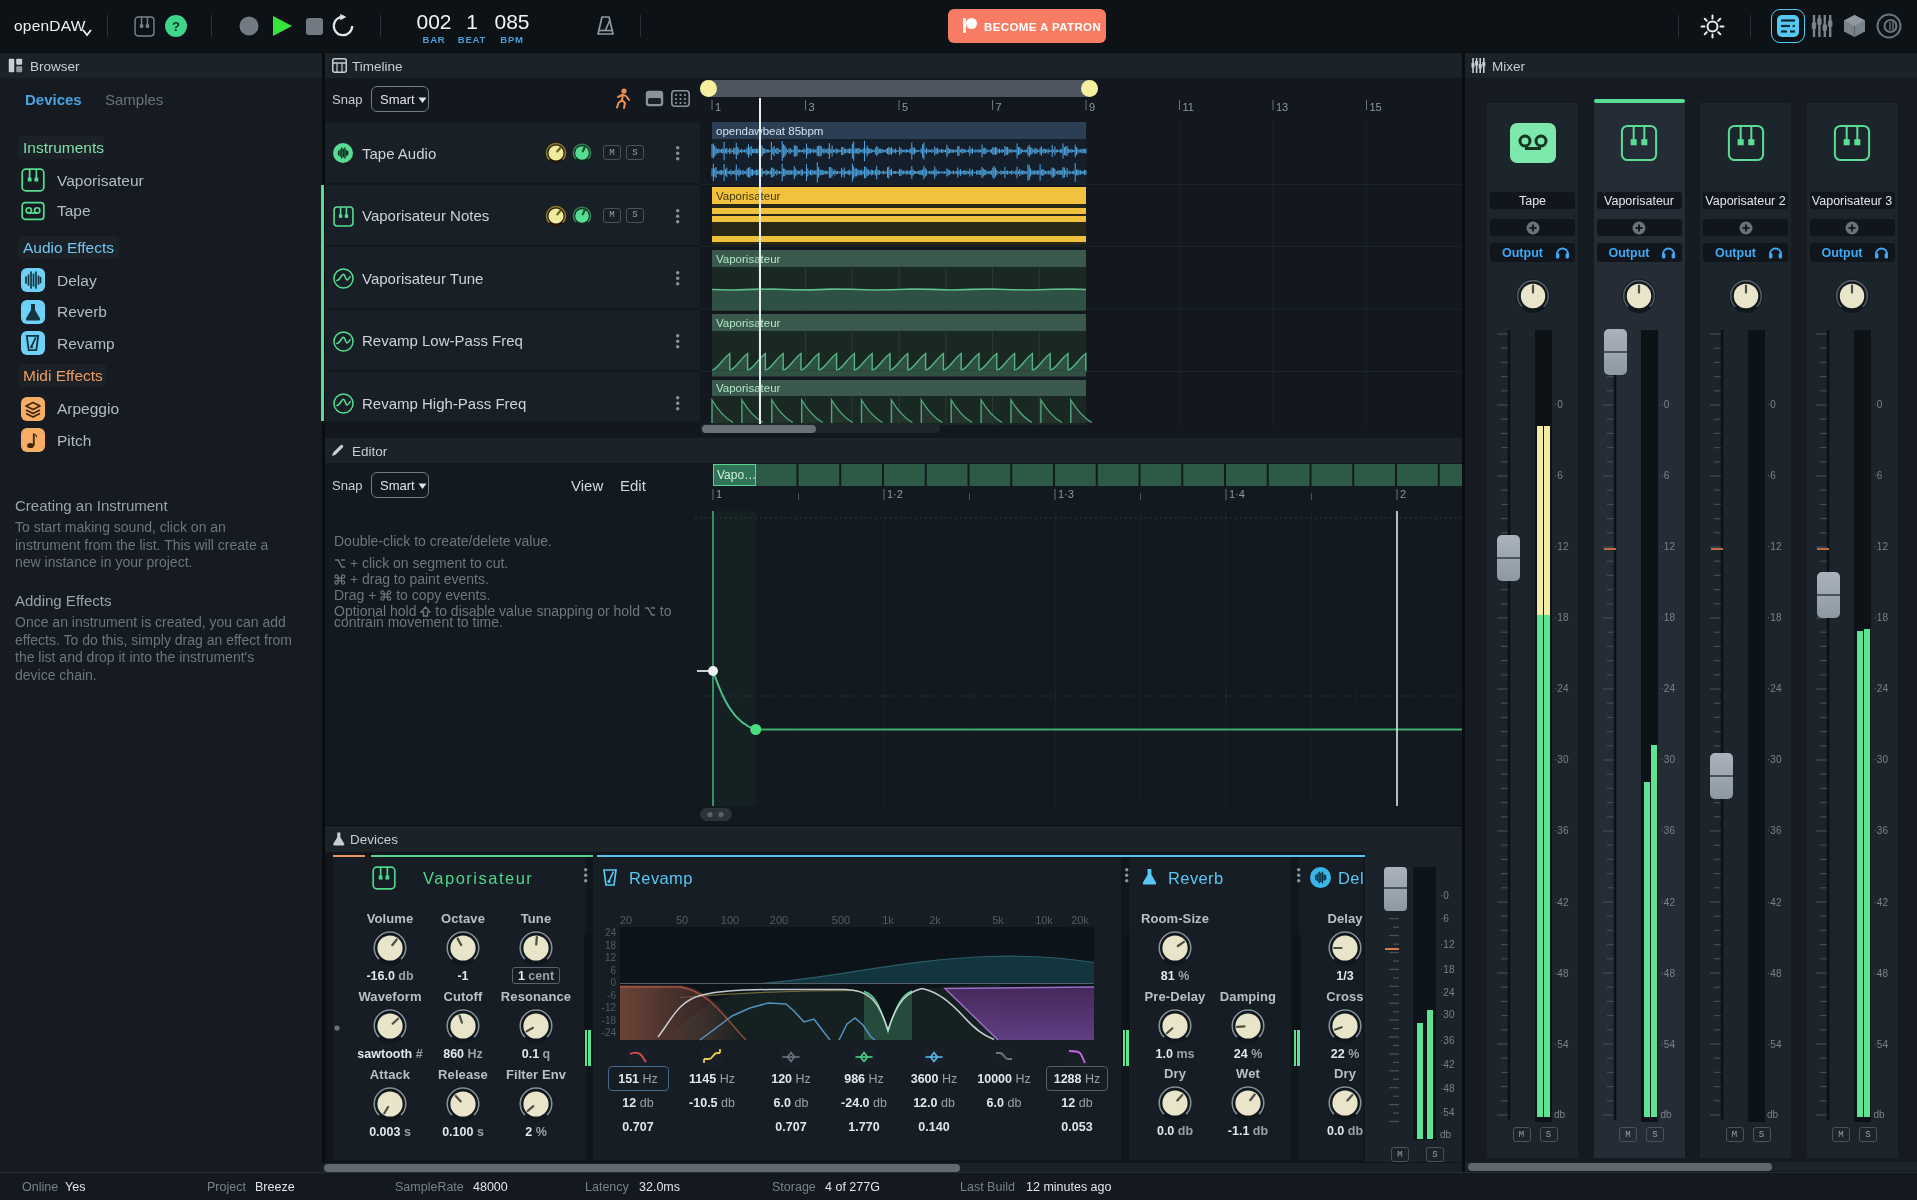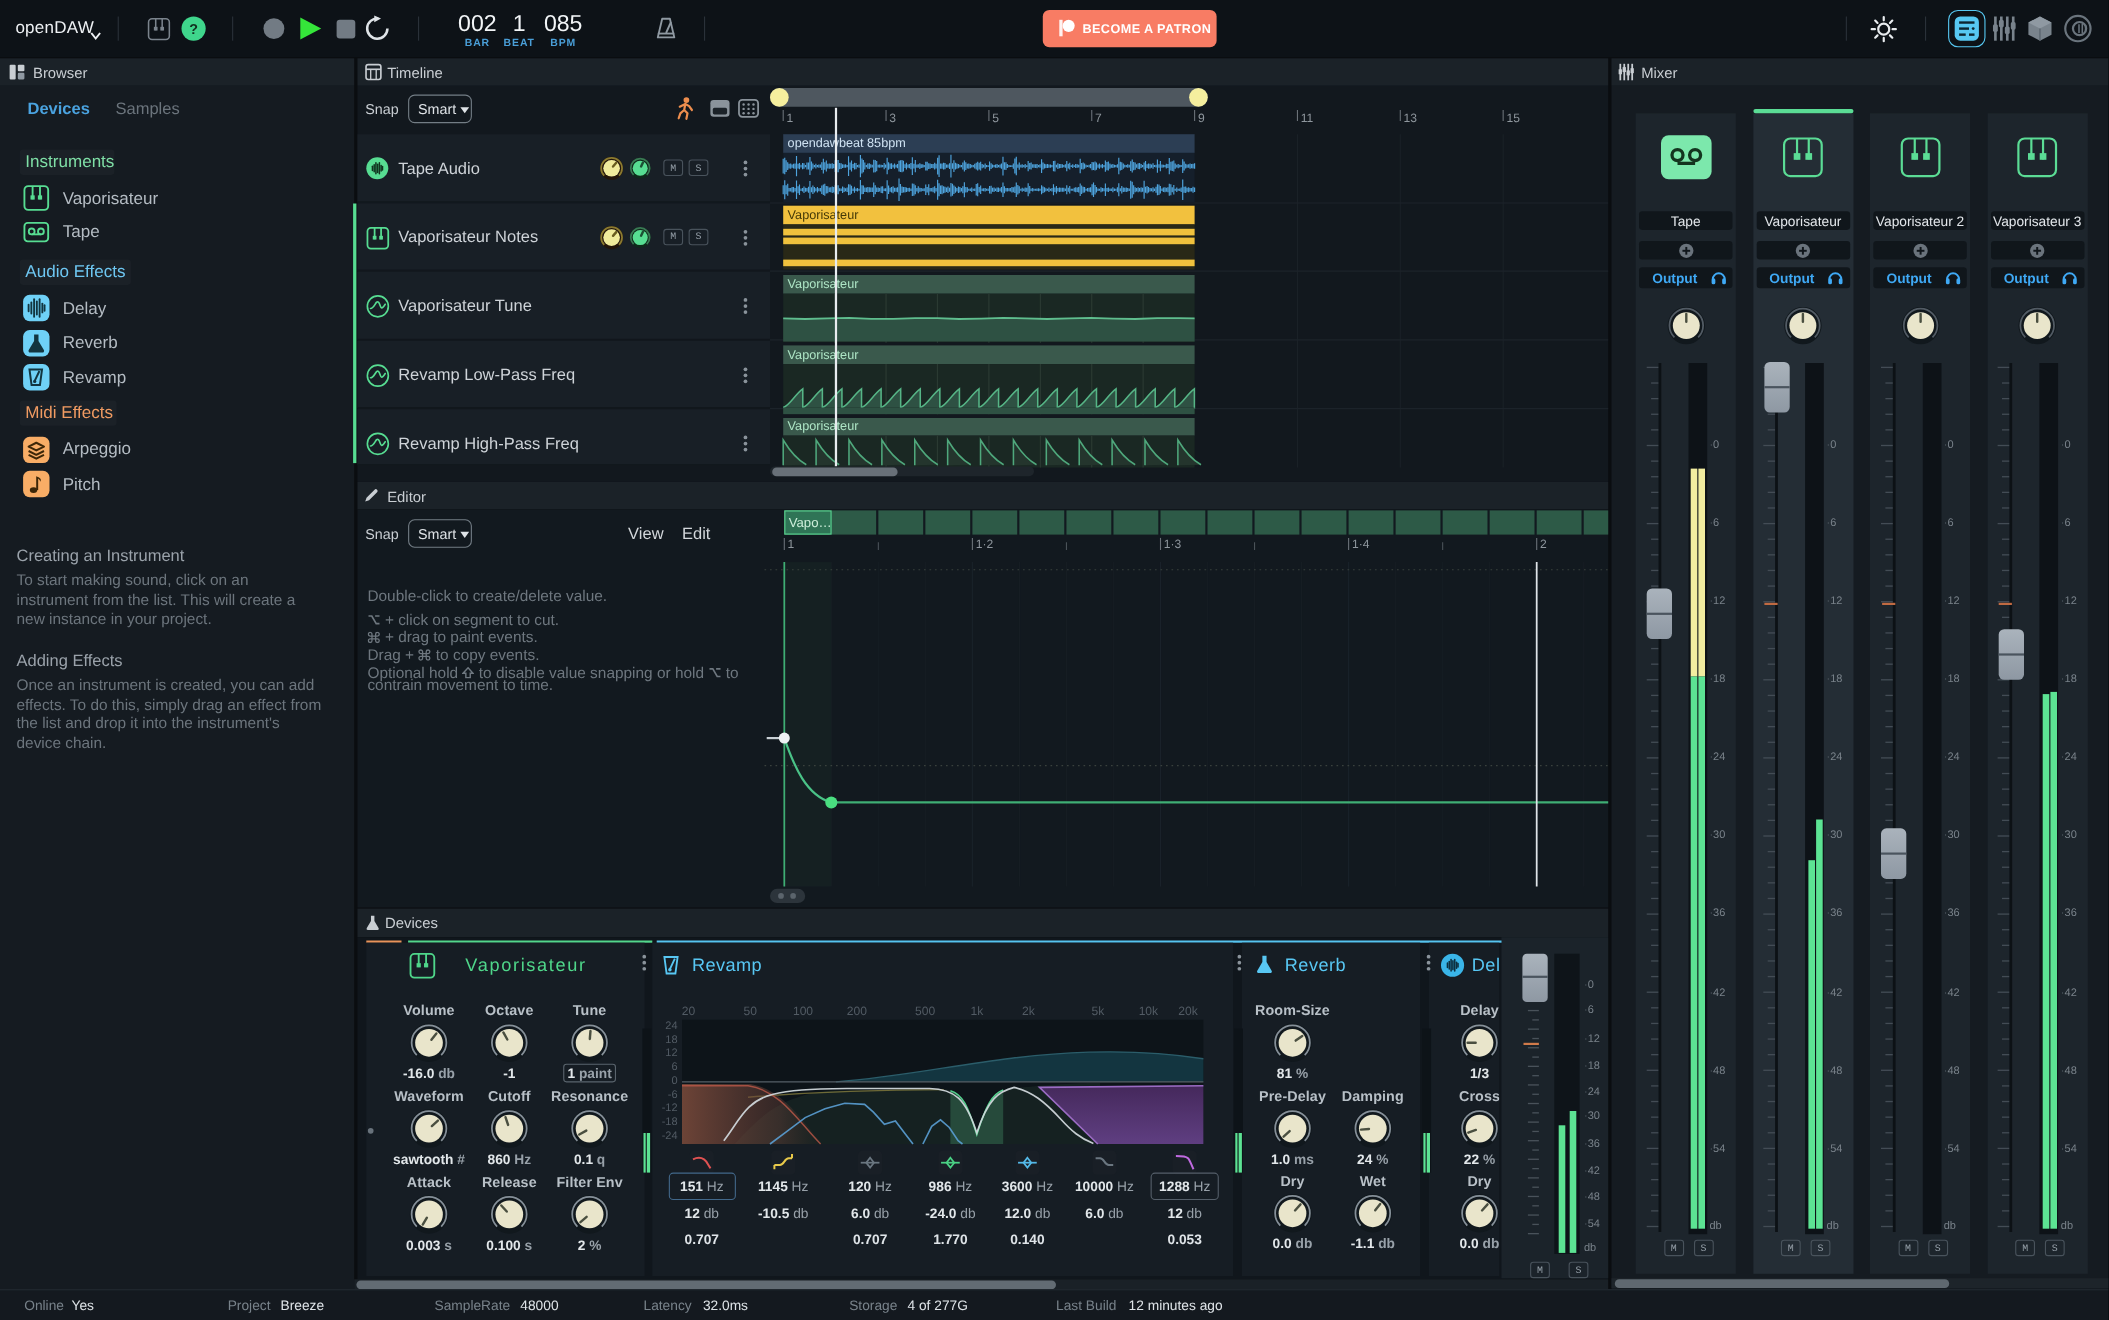--- a/index.html
+++ b/index.html
@@ -619,21 +619,21 @@
     </svg>
     <div style="position:absolute;left:463px;transform:translateX(-50%);top:976px;font-size:12.5px;color:#e2e7ea;line-height:0;white-space:nowrap;font-weight:bold;">-1</div>
     <div style="position:absolute;left:536px;transform:translateX(-50%);top:919px;font-size:13px;color:#b8c0c7;line-height:0;white-space:nowrap;font-weight:bold;letter-spacing:0.1px;">Tune</div>
     <svg style="position:absolute;left:515px;top:927px;overflow:visible;" width="42" height="42" viewBox="0 0 42 42">
       <circle cx="21" cy="21" r="17.5" fill="#11181d"></circle>
 <path d="M 9.9 32.1 A 15.8 15.8 0 1 1 32.1 32.1" fill="none" stroke="#858f98" stroke-width="1.6"></path>
 <circle cx="21" cy="21" r="12.6" fill="#e9e5cb"></circle>
 <line x1="21.2" y1="17.5" x2="21.8" y2="10.2" stroke="#4a4f40" stroke-width="2.2" stroke-linecap="round"></line>
     </svg>
     <div style="position:absolute;left:512px;top:967px;width:48px;height:17px;border:1px solid #5a646d;border-radius:3px;"></div>
-    <div style="position:absolute;left:536px;transform:translateX(-50%);top:976px;font-size:12.5px;color:#e2e7ea;line-height:0;white-space:nowrap;font-weight:bold;">1&nbsp;<span style="color:#98a1a9">paint</span></div>
+    <div style="position:absolute;left:536px;transform:translateX(-50%);top:976px;font-size:12.5px;color:#e2e7ea;line-height:0;white-space:nowrap;font-weight:bold;">1&nbsp;<span style="color:#98a1a9">cent</span></div>
     <div style="position:absolute;left:390px;transform:translateX(-50%);top:997px;font-size:13px;color:#b8c0c7;line-height:0;white-space:nowrap;font-weight:bold;letter-spacing:0.1px;">Waveform</div>
     <svg style="position:absolute;left:369px;top:1005px;overflow:visible;" width="42" height="42" viewBox="0 0 42 42">
       <circle cx="21" cy="21" r="17.5" fill="#11181d"></circle>
 <path d="M 9.9 32.1 A 15.8 15.8 0 1 1 32.1 32.1" fill="none" stroke="#858f98" stroke-width="1.6"></path>
 <circle cx="21" cy="21" r="12.6" fill="#e9e5cb"></circle>
 <line x1="23.6" y1="18.7" x2="29.1" y2="13.7" stroke="#4a4f40" stroke-width="2.2" stroke-linecap="round"></line>
     </svg>
     <div style="position:absolute;left:390px;transform:translateX(-50%);top:1054px;font-size:12.5px;color:#e2e7ea;line-height:0;white-space:nowrap;font-weight:bold;">sawtooth&nbsp;<span style="color:#98a1a9">#</span></div>
     <div style="position:absolute;left:463px;transform:translateX(-50%);top:997px;font-size:13px;color:#b8c0c7;line-height:0;white-space:nowrap;font-weight:bold;letter-spacing:0.1px;">Cutoff</div>
     <svg style="position:absolute;left:442px;top:1005px;overflow:visible;" width="42" height="42" viewBox="0 0 42 42">

